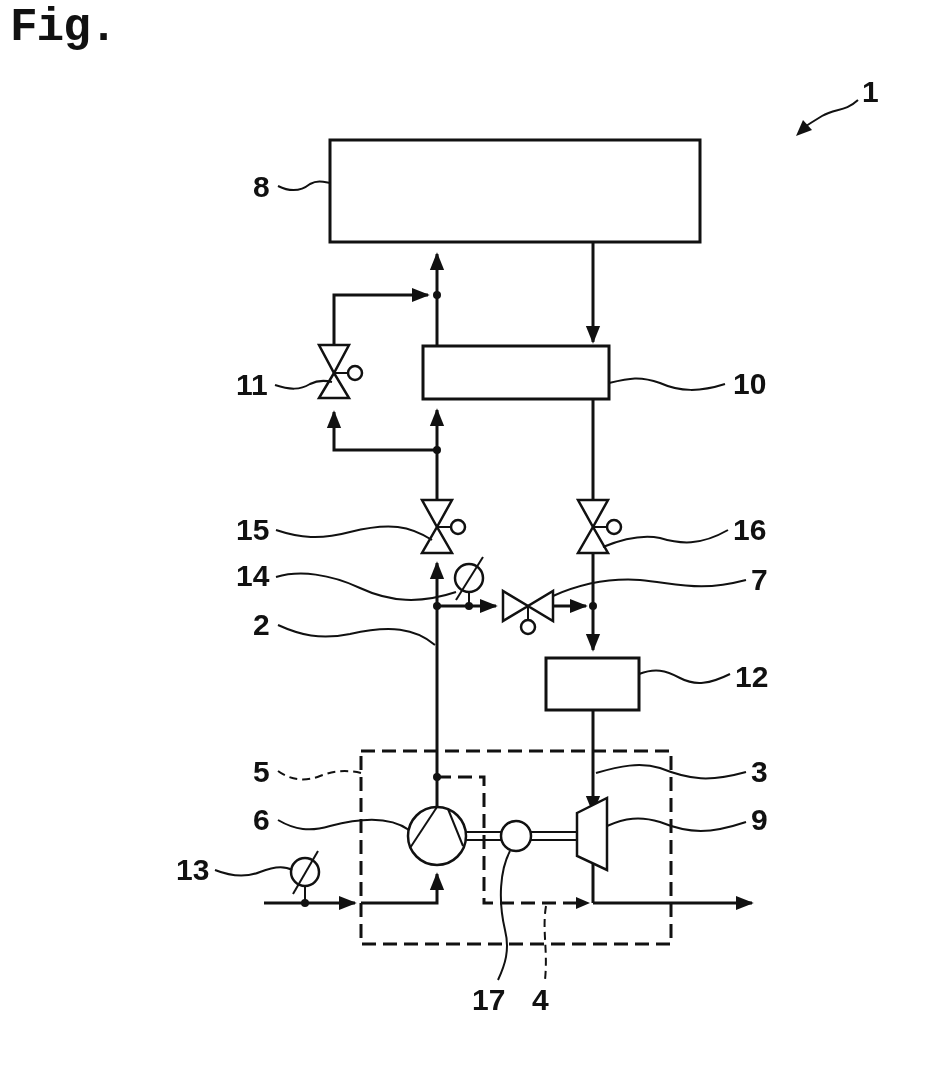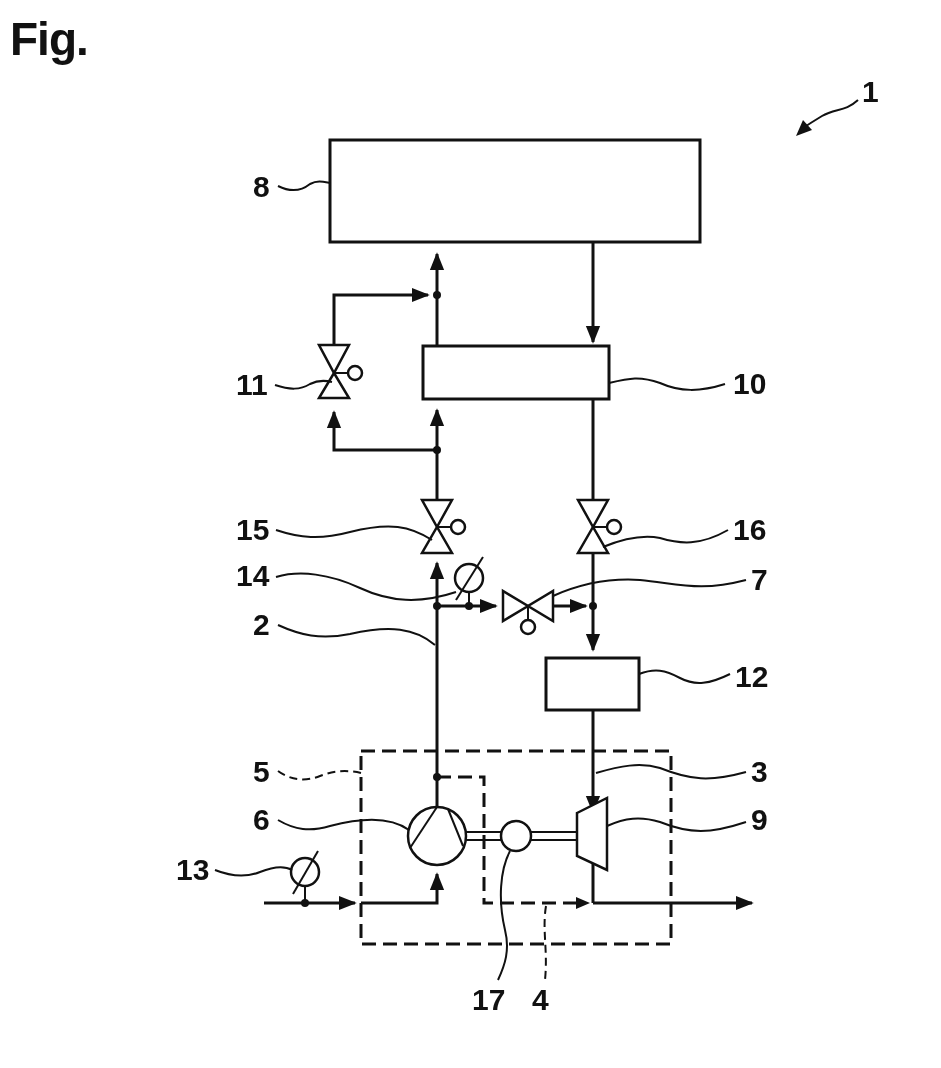--- a/index.html
+++ b/index.html
@@ -1,19 +1,19 @@
 <!DOCTYPE html>
 <html><head>
 <meta charset="utf-8">
 <style>
   html, body { margin: 0; padding: 0; background: #ffffff; }
   body { width: 941px; height: 1068px; position: relative; overflow: hidden; }
   #fig-title {
-    position: absolute; left: 10px; top: 12px;
-    font-family: Liberation Sans, sans-serif; font-weight: bold;
+    position: absolute; left: 10px; top: 2px;
+    font-family: Liberation Mono, monospace; font-weight: bold;
     font-size: 46px; color: #111; letter-spacing: -1px;
   }
   svg { position: absolute; left: 0; top: 0; }
   .ln { stroke: #111; stroke-width: 3; fill: none; }
   .thin { stroke: #111; stroke-width: 2; fill: none; }
   .lead { stroke: #111; stroke-width: 2; fill: none; }
   .dash { stroke: #111; stroke-width: 3; fill: none; stroke-dasharray: 14 7; }
   .box { stroke: #111; stroke-width: 3; fill: #fff; }
   .sym { stroke: #111; stroke-width: 2.5; fill: #fff; }
   .dot { fill: #111; }

